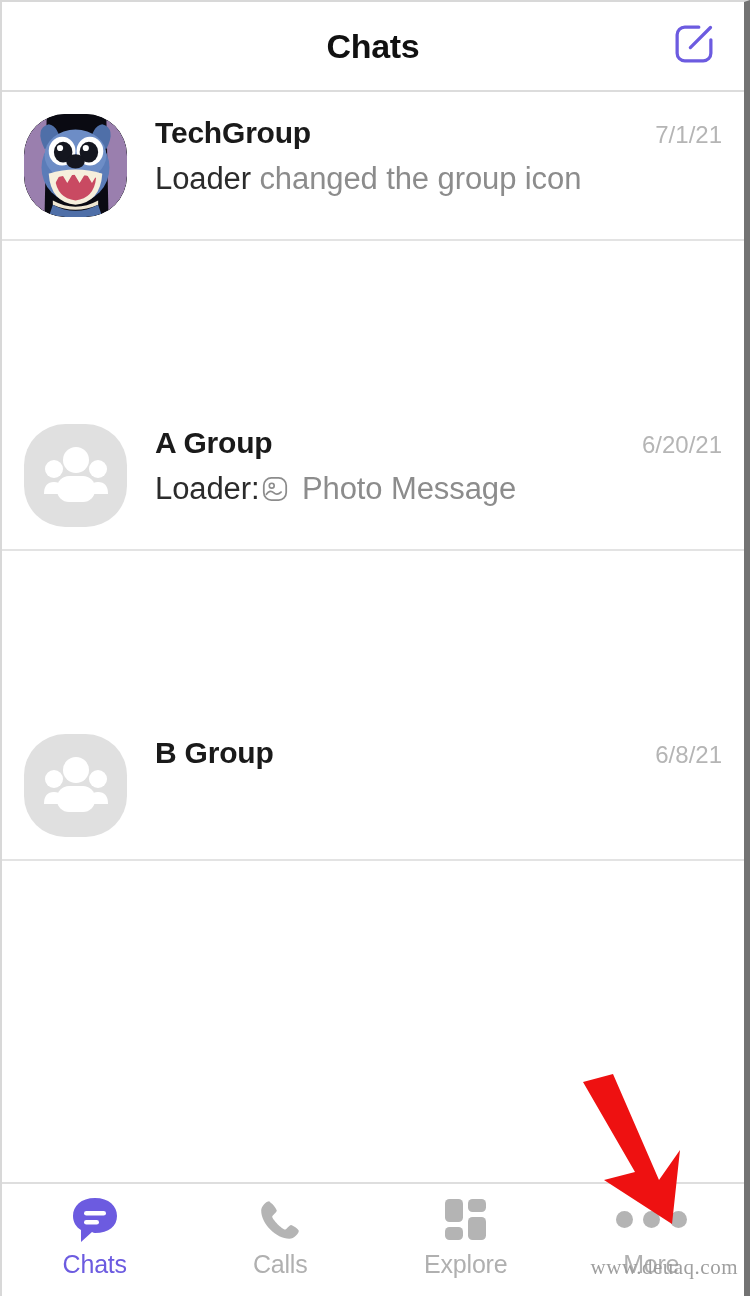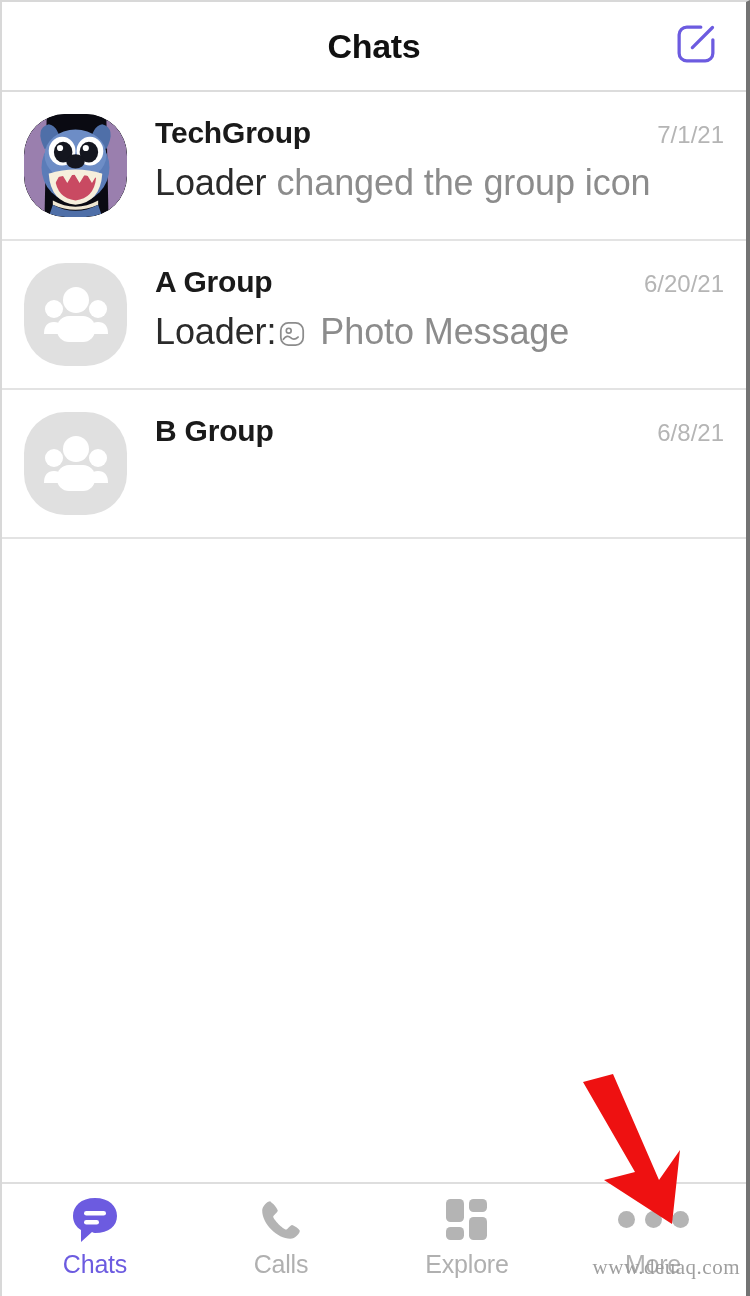--- a/index.html
+++ b/index.html
@@ -12,21 +12,21 @@
     -webkit-font-smoothing: antialiased;
   }
   .phone {
     position: relative;
     width: 750px;
     height: 1296px;
     background: #701a75;
     overflow: hidden;
     box-sizing: border-box;
     border-left: 2px solid #d8d8d8;
-    border-right: 4px solid #737373;
+    border-right: 6px solid #737373;
     border-top: 2px solid #d8d8d8;
     display: flex;
     flex-direction: column;
   }
 
   
   .header {
     position: relative;
     height: 88px;
     min-height: 88px;
@@ -54,20 +54,21 @@
     justify-content: center;
     cursor: pointer;
   }
 
   
   .chat-list {
     flex: 1 1 auto;
     display: flex;
     flex-direction: column;
     background: #fff;
+    justify-content: space-between;
   }
   .chat-row {
     display: flex;
     align-items: flex-start;
     padding: 22px 20px 22px 22px;
     border-bottom: 2px solid #e3e3e3;
     cursor: pointer;
     background: #fff;
     box-sizing: border-box;
   }
@@ -114,21 +115,21 @@
   }
   .chat-time {
     font-size: 24px;
     color: #b5b5b5;
     white-space: nowrap;
     flex: 0 0 auto;
     padding-right: 2px;
   }
   .chat-preview {
     margin-top: 7px;
-    font-size: 36px;
+    font-size: 31px;
     color: #8c8c8c;
     line-height: 1.42;
     letter-spacing: -0.1px;
   }
   .chat-preview .strong {
     color: #2b2b2b;
   }
   .photo-inline-icon {
     display: inline-block;
     vertical-align: -4px;

